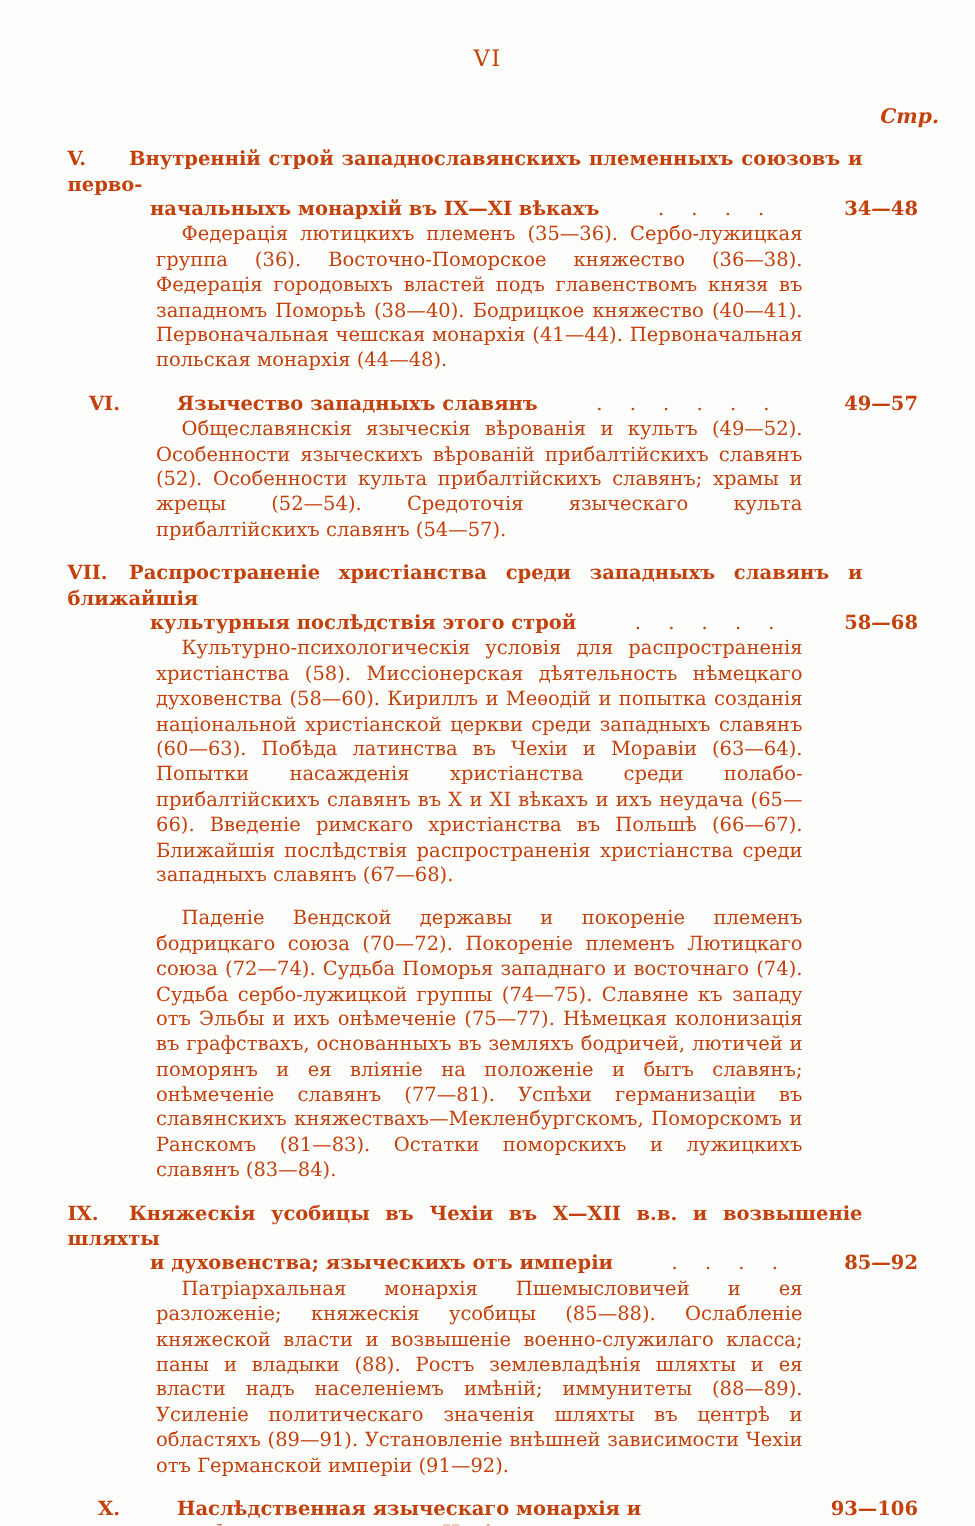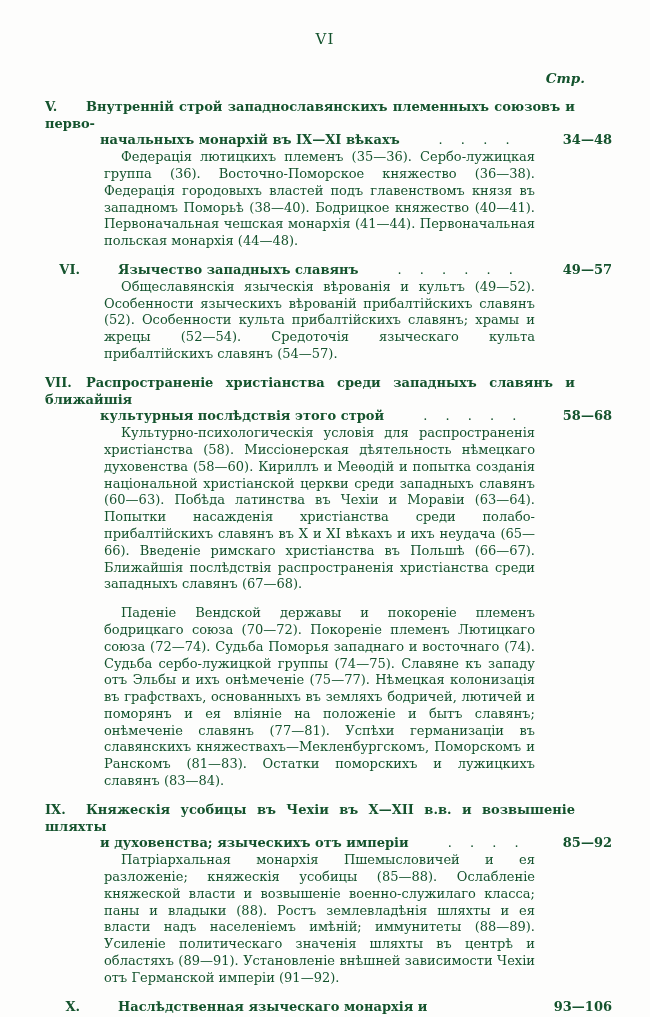--- a/index.html
+++ b/index.html
@@ -5,36 +5,36 @@
   html, body {
     margin: 0;
     padding: 0;
     background: #ffffff;
   }
   .page {
     position: relative;
     width: 650px;
     height: 1017px;
     background: #fdfdfc;
-    color: #14532d;
+    color: #c2410c;
     font-family: "DejaVu Serif", "Liberation Serif", serif;
     font-size: 13px;
     line-height: 16.8px;
     overflow: hidden;
   }
   .page-number {
     padding-top: 31px;
     text-align: center;
     font-size: 15px;
     line-height: 17px;
     letter-spacing: 1px;
   }
   .str-label {
     margin-top: 22px;
-    padding-right: 65px;
+    padding-right: 24px;
     text-align: right;
     font-style: italic;
     font-weight: bold;
     font-size: 13.5px;
     line-height: 16.8px;
   }
   .toc { margin-top: 6px; }
   .entry { margin: 12px; }
   .heading {
     margin-left: 33px;

